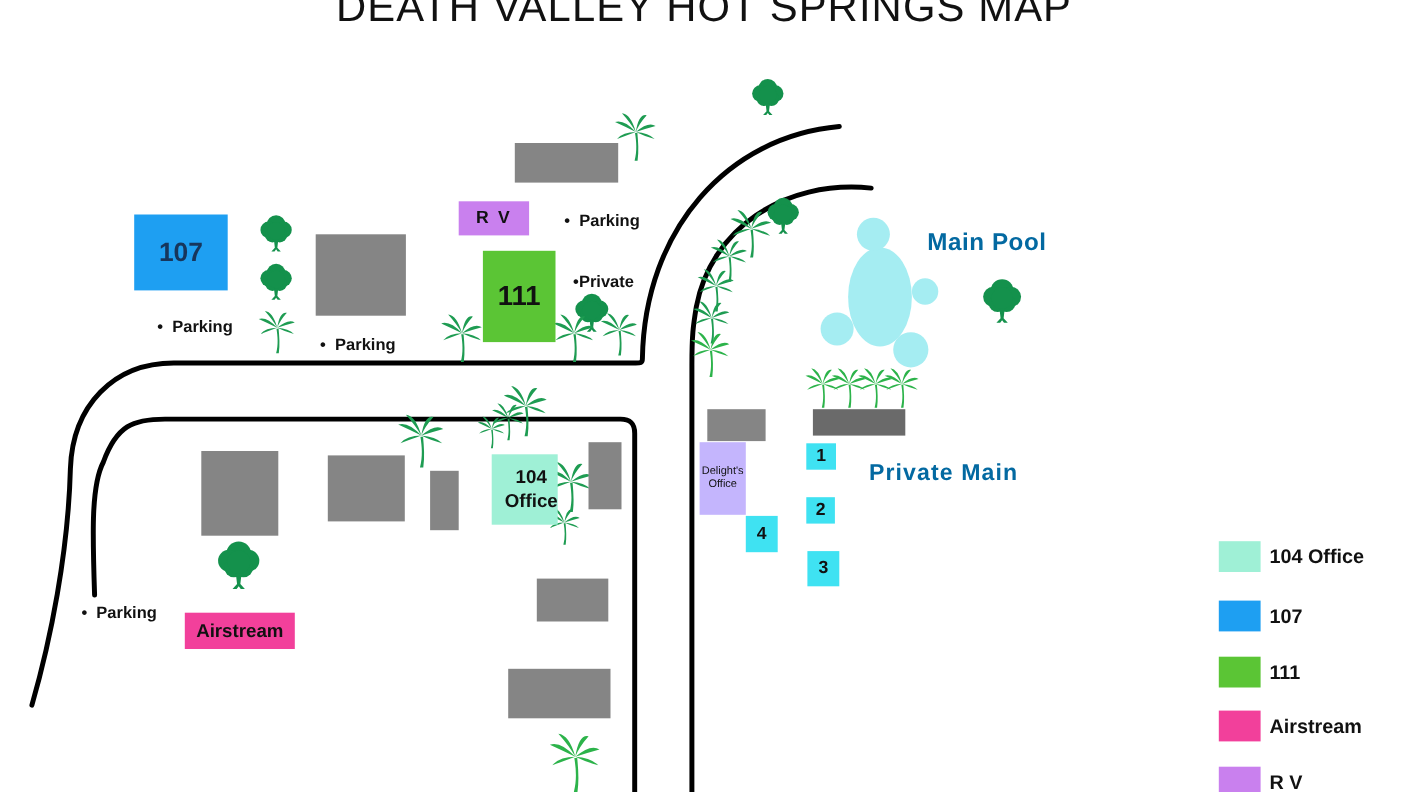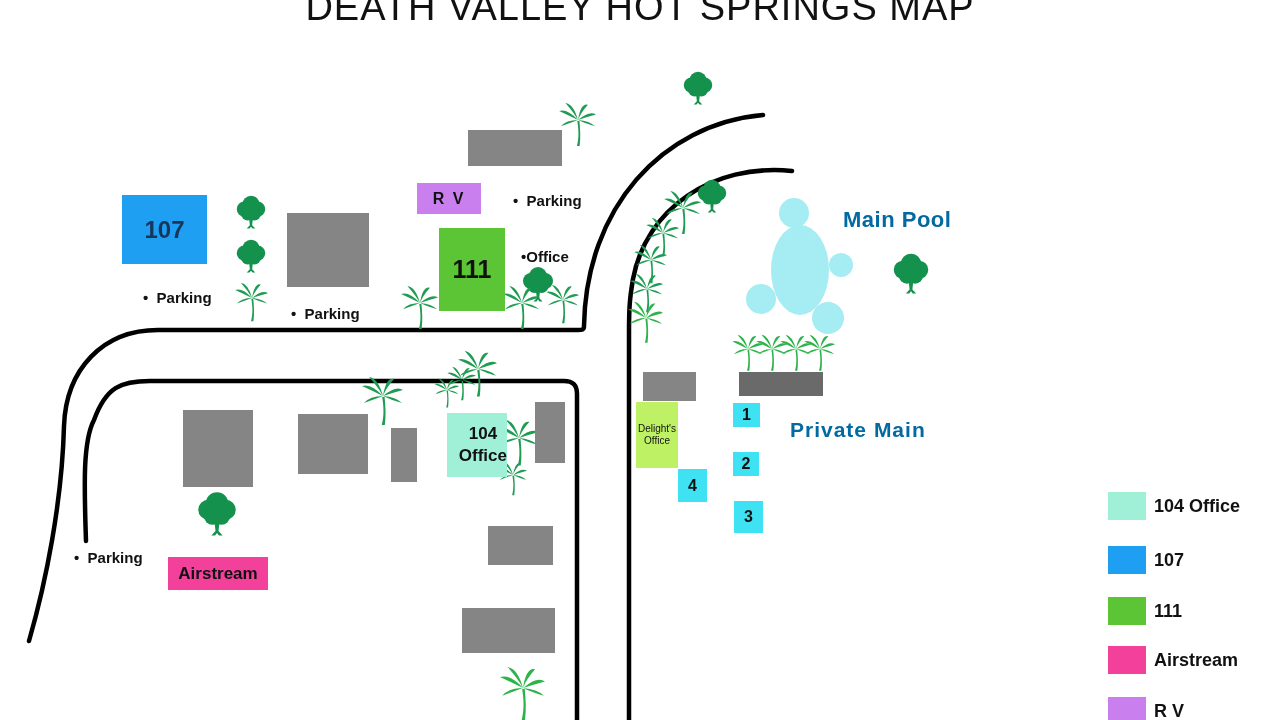--- a/index.html
+++ b/index.html
@@ -140,21 +140,21 @@
   <div class="building" style="left: 439px; top: 228px; width: 66px; height: 83px; background-color: rgb(91, 197, 53);">
     <span class="lbl lbl-111">111</span>
   </div>
   <div class="building" style="left: 447px; top: 413px; width: 60px; height: 64px; background-color: rgb(159, 240, 214); justify-content: flex-end;">
     <span class="lbl lbl-104">104
 Office</span>
   </div>
   <div class="building" style="left: 168px; top: 557px; width: 100px; height: 33px; background-color: rgb(242, 64, 155);">
     <span class="lbl lbl-air">Airstream</span>
   </div>
-  <div class="building" style="left: 636px; top: 402px; width: 42px; height: 66px; background-color: #bef264;">
+  <div class="building" style="left: 636px; top: 402px; width: 42px; height: 66px; background-color: #c4b5fd;">
     <span class="lbl lbl-delights">Delight's
 Office</span>
   </div>
 
   <div class="pool-num" style="left: 733px; top: 403px; width: 27px; height: 24px; background-color: rgb(63, 226, 242);">
     <span>1</span>
   </div>
   <div class="pool-num" style="left: 733px; top: 452px; width: 26px; height: 24px; background-color: rgb(63, 226, 242);">
     <span>2</span>
   </div>
@@ -164,21 +164,21 @@
   <div class="pool-num" style="left: 734px; top: 501px; width: 29px; height: 32px; background-color: rgb(63, 226, 242);">
     <span>3</span>
   </div>
 
   <div id="main-pool-label" class="big-label" style="left:843px;top:207px;">Main Pool</div>
   <div id="private-pools-label" class="big-label" style="left:790px;top:418px;">Private Main</div>
 
   <div class="parking" style="left:143px;top:289px;">•  Parking</div>
   <div class="parking" style="left:291px;top:305px;">•  Parking</div>
   <div class="parking" style="left:513px;top:192px;">•  Parking</div>
-  <div class="parking" style="left:521px;top:248px;">•Office</div>
+  <div class="parking" style="left:521px;top:248px;">•Private</div>
   <div class="parking" style="left:74px;top:549px;">•  Parking</div>
 
   <div>
     <div class="legend-row" style="top:492px;">
       <div class="legend-swatch" style="background-color: rgb(159, 240, 214);"></div>
       <div class="legend-label">104 Office</div>
     </div>
     <div class="legend-row" style="top:546px;">
       <div class="legend-swatch" style="background-color: rgb(30, 159, 242);"></div>
       <div class="legend-label">107</div>

